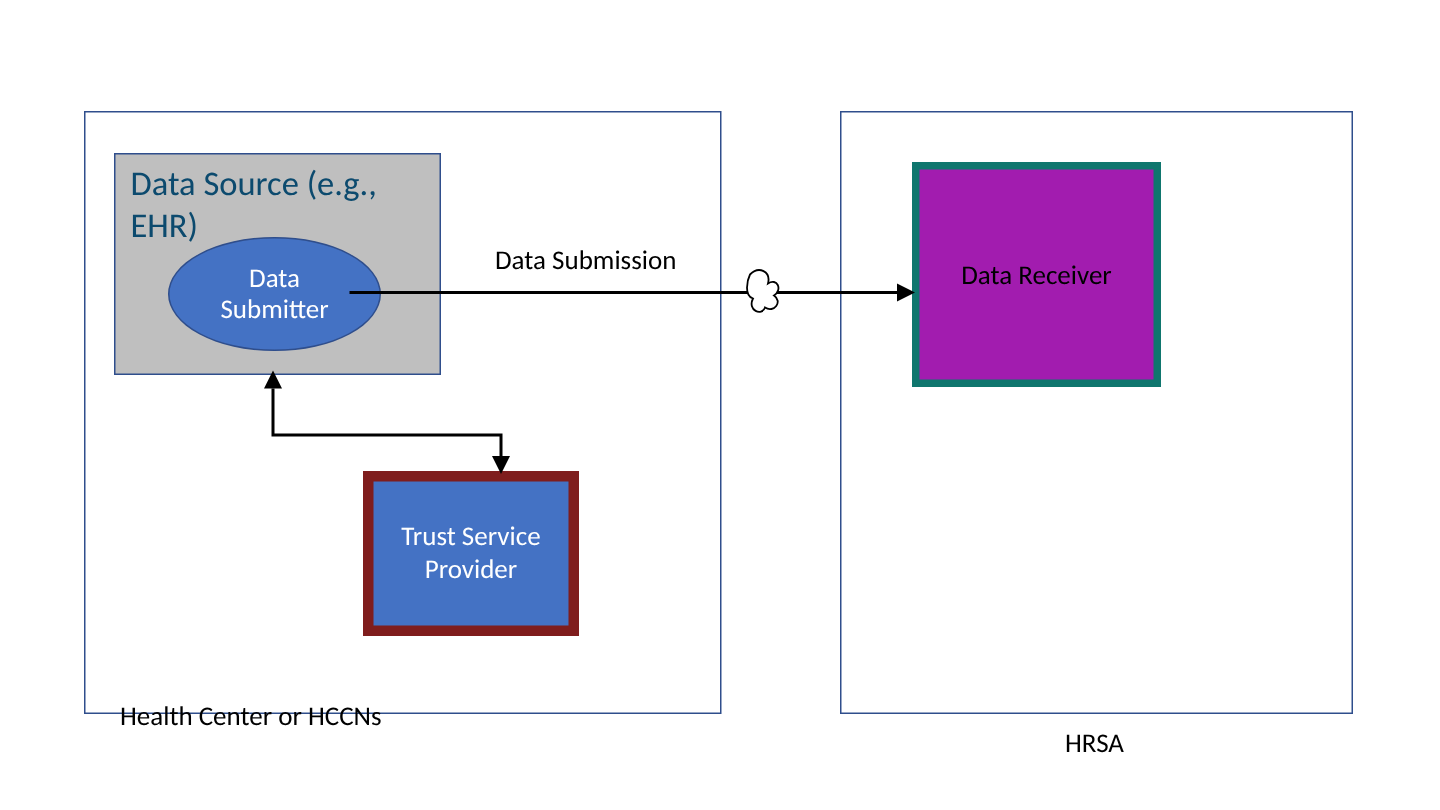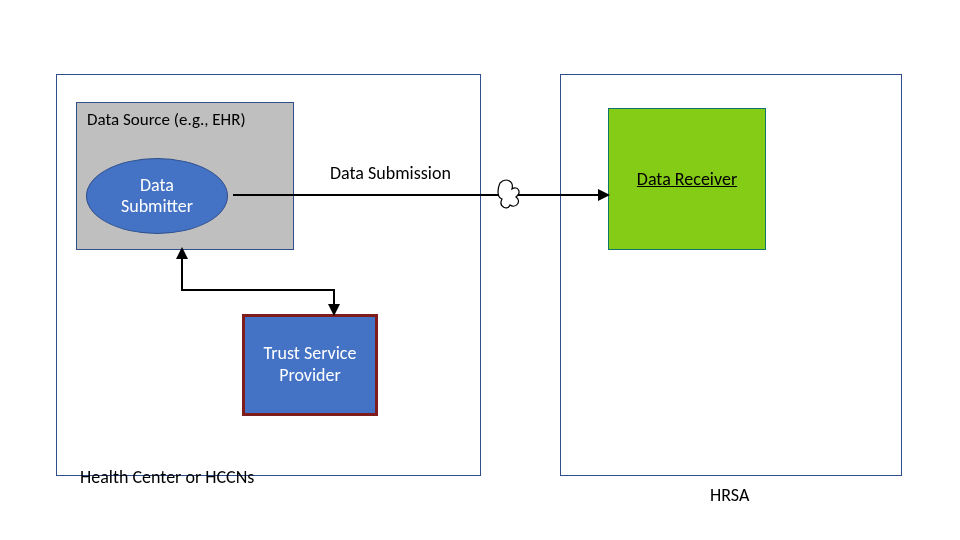--- a/index.html
+++ b/index.html
@@ -1,43 +1,43 @@
 <!DOCTYPE html>
 <html><head>
 <meta charset="utf-8">
 <style>
   html, body { margin: 0; padding: 0; width: 960px; height: 540px; background: #fff; font-family: "Calibri", "Segoe UI", Arial, sans-serif; }
   .stage { position: relative; width: 960px; height: 540px; }
   .box-outline { position: absolute; border: 1px solid #2f4e8c; background: transparent; }
   .data-source { position: absolute; background: #bfbfbf; border: 1px solid #2f4e8c; color: #000; }
-  .ds-label { position: absolute; left: 10px; top: 6px; font-size: 17px; color: #000000; }
+  .ds-label { position: absolute; left: 10px; top: 6px; font-size: 23px; color: #0c4a6e; }
   .ellipse { position: absolute; border-radius: 50%; background: #4472c4; border: 1px solid #2f4e8c; color: #fff; display: flex; align-items: center; justify-content: center; text-align: center; font-size: 18px; line-height: 1.15; }
-  .trust-box { position: absolute; background: #4472c4; border: 3px solid #7f1d1d; color: #fff; display: flex; align-items: center; justify-content: center; text-align: center; font-size: 18px; line-height: 1.2; }
-  .receiver-box { position: absolute; background: #84cc16; border: 1px solid #0f766e; color: #000; display: flex; align-items: center; justify-content: center; text-align: center; font-size: 18px; text-decoration: underline; }
+  .trust-box { position: absolute; background: #4472c4; border: 7px solid #7f1d1d; color: #fff; display: flex; align-items: center; justify-content: center; text-align: center; font-size: 18px; line-height: 1.2; }
+  .receiver-box { position: absolute; background: #a21caf; border: 5px solid #0f766e; color: #000; display: flex; align-items: center; justify-content: center; text-align: center; font-size: 18px; }
   .caption { position: absolute; font-size: 18px; color: #000; }
   svg.overlay { position: absolute; left: 0; top: 0; width: 960px; height: 540px; pointer-events: none; }
   .arrow { stroke: #000; stroke-width: 2; fill: none; }
   .arrowhead { fill: #000; }
 </style>
 </head>
 <body>
 
 <div class="stage">
 
   <div class="box-outline" style="left:56px; top:74px; width:423px; height:400px;"></div>
   <div class="caption" style="left:80px; top:466px;">Health Center or HCCNs</div>
 
   <div class="box-outline" style="left:560px; top:74px; width:340px; height:400px;"></div>
   <div class="caption" style="left:710px; top:440px;margin-top:44px;">HRSA</div>
 
   <div class="data-source" style="left:76px; top:102px; width:216px; height:146px;">
     <div class="ds-label">Data Source (e.g., EHR)</div>
   </div>
 
-  <div class="ellipse" style="left:86px; top:158px; width:140px; height:74px;">
+  <div class="ellipse" style="left:112px; top:158px; width:140px; height:74px;">
     <span style="white-space: pre-line;">Data
 Submitter</span>
   </div>
 
   <div class="trust-box" style="left:242px; top:314px; width:130px; height:96px;">
     <span style="white-space: pre-line;">Trust Service
 Provider</span>
   </div>
 
   <div class="receiver-box" style="left:608px; top:108px; width:156px; height:140px;">

